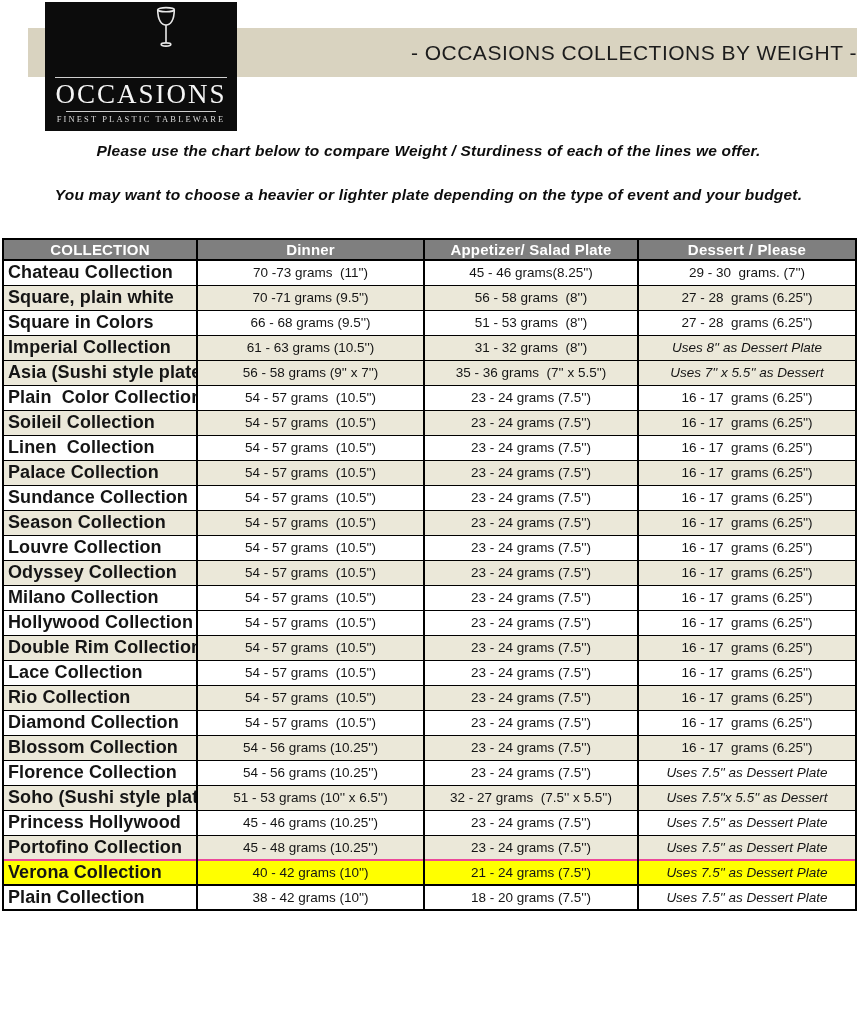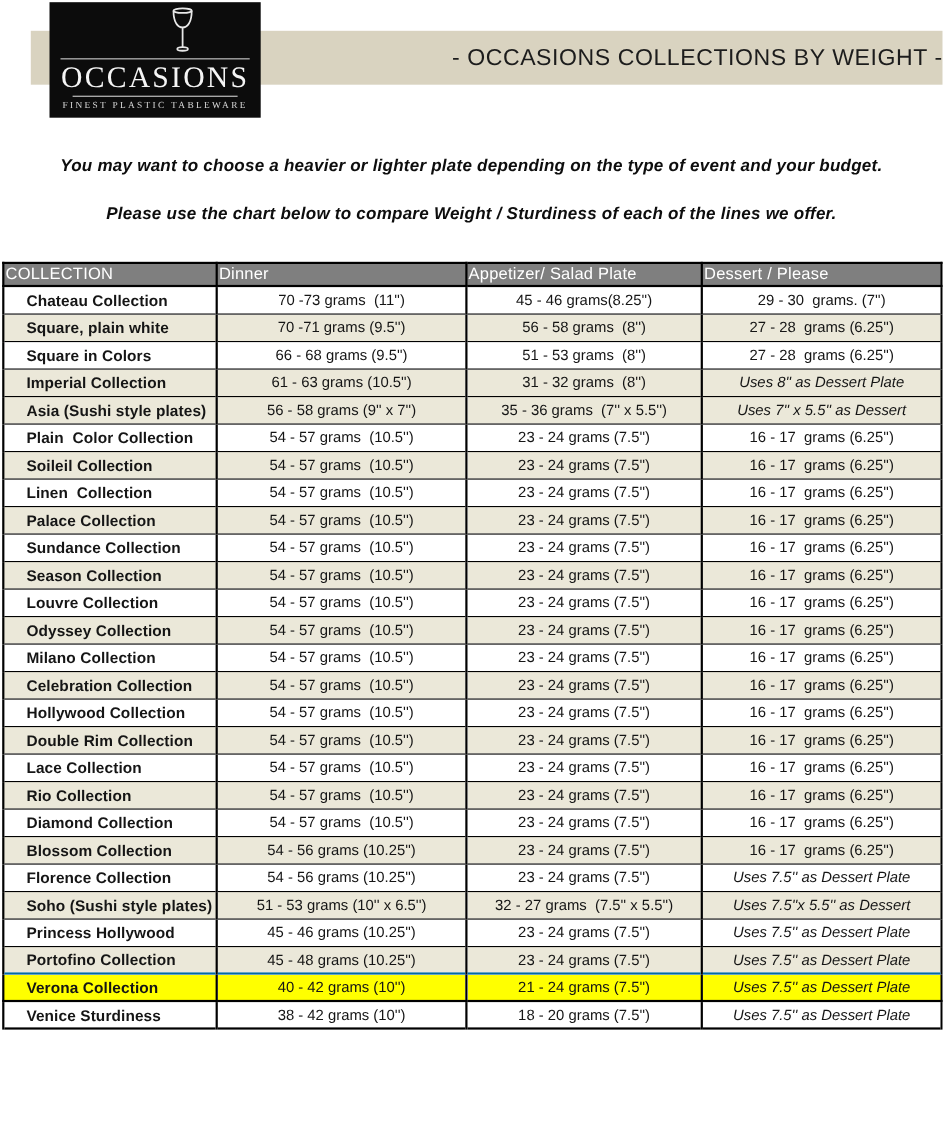--- a/index.html
+++ b/index.html
@@ -21,21 +21,21 @@
   .band{
     position:absolute;left:28px;right:0;top:28px;height:49px;
     background:var(--band-bg);
     display:flex;align-items:center;justify-content:flex-end;
   }
   .band-title{
     font-size:21px;letter-spacing:.5px;color:#1c1c1c;
     padding-left:120px; 
   }
   .logo{
-    position:absolute;left:45px;top:2px;width:192px;height:105px;
+    position:absolute;left:45px;top:2px;width:192px;height:129px;
     background:var(--logo-bg);color:#f5f5f5;
     display:flex;flex-direction:column;align-items:center;justify-content:flex-end;
     padding-bottom:7px;
   }
   .logo .glass{position:absolute;top:4px;left:107px;}
   .logo-name{
     font-family:"Liberation Serif",serif;font-size:27px;letter-spacing:2px;
     line-height:1;margin-top:2px;
     border-top:1px solid #cfcfcf;padding-top:3px;
     position:relative;
@@ -54,37 +54,37 @@
   .intro p + p{margin-top:26px;}
   
   table{
     border-collapse:collapse;table-layout:fixed;
     width:853px;margin-left:2px;
     border:2px solid #000;
   }
   col.c1{width:194px;} col.c2{width:227px;} col.c3{width:214px;} col.c4{width:218px;}
   th{
     background:var(--table-header-bg);color:#fff;
-    font-size:15px;font-weight:normal;height:20px;
-    border:2px solid #000;text-align:left;letter-spacing:.2px;
+    font-size:15px;font-weight:bold;height:20px;
+    border:2px solid #000;text-align:center;letter-spacing:.2px;
   }
   td{
     height:25px;font-size:13.5px;text-align:center;color:#151515;
     border-top:1px solid #000;border-bottom:1px solid #000;
     border-left:2px solid #000;border-right:2px solid #000;
     white-space:pre;overflow:hidden;background:#fff;
   }
   td:first-child{
-    font-weight:bold;font-size:14px;text-align:left;padding-left:20px;
+    font-weight:bold;font-size:18px;text-align:left;padding-left:4px;
     letter-spacing:.1px;
   }
   tr.beige td{background:var(--row-alt-bg);}
   tr.yellow td{
     background:var(--highlight-bg);
-    border-top:2px solid #0369a1;border-bottom:2px solid #000;
+    border-top:2px solid #ec4899;border-bottom:2px solid #000;
   }
   td.italic{font-style:italic;}
 </style>
 </head>
 <body>
 
 <div class="top">
   <div class="band">
     <div class="band-title">-  OCCASIONS COLLECTIONS BY WEIGHT  -</div>
   </div>
@@ -97,22 +97,22 @@
         <ellipse cx="12" cy="33.5" rx="4.2" ry="1.4"></ellipse>
       </svg>
     </span>
     <div class="logo-name">OCCASIONS</div>
     <div class="logo-rule"></div>
     <div class="logo-tagline">FINEST PLASTIC TABLEWARE</div>
   </div>
 </div>
 
 <div class="intro">
+  <p>Please use the chart below to compare Weight / Sturdiness of each of the lines we offer.</p>
   <p>You may want to choose a heavier or lighter plate depending on the type of event and your budget.</p>
-  <p>Please use the chart below to compare Weight / Sturdiness of each of the lines we offer.</p>
 </div>
 
 <table>
   <colgroup>
       <col class="c1">
       <col class="c2">
       <col class="c3">
       <col class="c4">
     </colgroup>
   <thead>
@@ -201,26 +201,20 @@
         <td>54 - 57 grams  (10.5'')</td>
         <td>23 - 24 grams (7.5'')</td>
         <td>16 - 17  grams (6.25'')</td>
       </tr>
       <tr class="white">
         <td>Milano Collection</td>
         <td>54 - 57 grams  (10.5'')</td>
         <td>23 - 24 grams (7.5'')</td>
         <td>16 - 17  grams (6.25'')</td>
       </tr>
-      <tr class="beige">
-        <td>Celebration Collection</td>
-        <td>54 - 57 grams  (10.5'')</td>
-        <td>23 - 24 grams (7.5'')</td>
-        <td>16 - 17  grams (6.25'')</td>
-      </tr>
       <tr class="white">
         <td>Hollywood Collection</td>
         <td>54 - 57 grams  (10.5'')</td>
         <td>23 - 24 grams (7.5'')</td>
         <td>16 - 17  grams (6.25'')</td>
       </tr>
       <tr class="beige">
         <td>Double Rim Collection</td>
         <td>54 - 57 grams  (10.5'')</td>
         <td>23 - 24 grams (7.5'')</td>
@@ -274,19 +268,19 @@
         <td>23 - 24 grams (7.5'')</td>
         <td class="italic">Uses 7.5'' as Dessert Plate</td>
       </tr>
       <tr class="yellow">
         <td>Verona Collection</td>
         <td>40 - 42 grams (10'')</td>
         <td>21 - 24 grams (7.5'')</td>
         <td class="italic">Uses 7.5'' as Dessert Plate</td>
       </tr>
       <tr class="white">
-        <td>Venice Sturdiness</td>
+        <td>Plain Collection</td>
         <td>38 - 42 grams (10'')</td>
         <td>18 - 20 grams (7.5'')</td>
         <td class="italic">Uses 7.5'' as Dessert Plate</td>
       </tr>
     </tbody>
 </table>
 
 </body></html>

